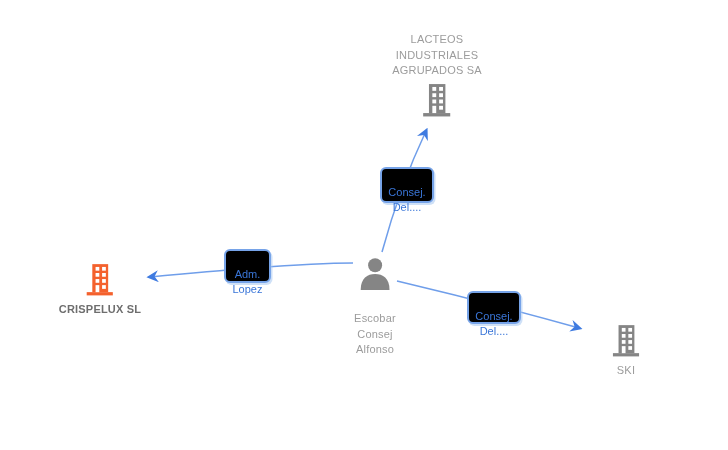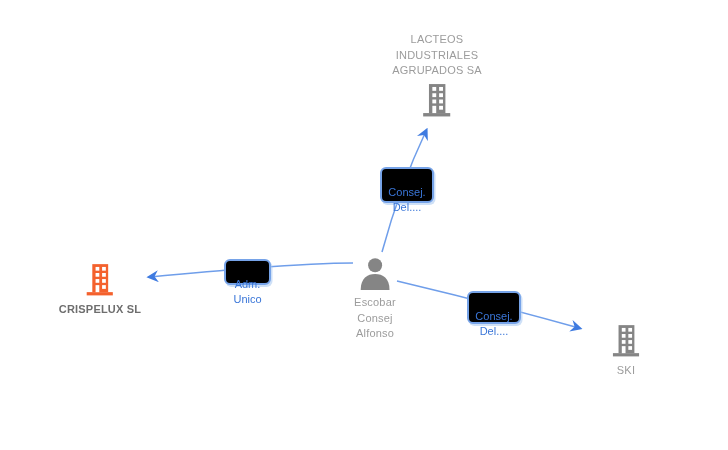--- a/index.html
+++ b/index.html
@@ -104,21 +104,21 @@
           <rect x="17.5" y="22.5" width="4" height="4"></rect>
       </g>
     </svg>
   </div>
 
   <div class="node" style="left:375px; top:257px">
     <svg class="icon-person" width="36" height="35" viewBox="0 0 34 34">
       <circle cx="17" cy="8" r="6.8" fill="currentColor"></circle>
       <path d="M3,32 C3,20.5 9.5,16.5 17,16.5 C24.5,16.5 31,20.5 31,32 Z" fill="currentColor"></path>
     </svg>
-    <div class="node-label" style="margin-top:3px">
+    <div class="node-label" style="margin-top:19px">
       <div>Escobar</div>
       <div>Consej</div>
       <div>Alfonso</div>
     </div>
   </div>
 
   <div class="node" style="left:626px; top:325px">
     <svg class="icon-building" width="28" height="32" viewBox="0 0 30 34">
       <rect x="1" y="30" width="28" height="3.5" fill="currentColor"></rect>
       <rect x="7" y="0" width="17" height="30" fill="currentColor"></rect>
@@ -136,23 +136,23 @@
     <div class="node-label mt6">
       <div>SKI</div>
     </div>
   </div>
 
   <div class="edge-label" style="left:380px; top:167px; width:54px; height:36px">
     <div>Consej.</div>
     <div>Del....</div>
   </div>
 
-  <div class="edge-label" style="left:224px; top:259px; width:47px; height:26px">
+  <div class="edge-label" style="left:224px; top:249px; width:47px; height:34px">
     <div>Adm.</div>
-    <div>Unico</div>
+    <div>Lopez</div>
   </div>
 
   <div class="edge-label" style="left:467px; top:291px; width:54px; height:33px">
     <div>Consej.</div>
     <div>Del....</div>
   </div>
 
 
 </div>
 

